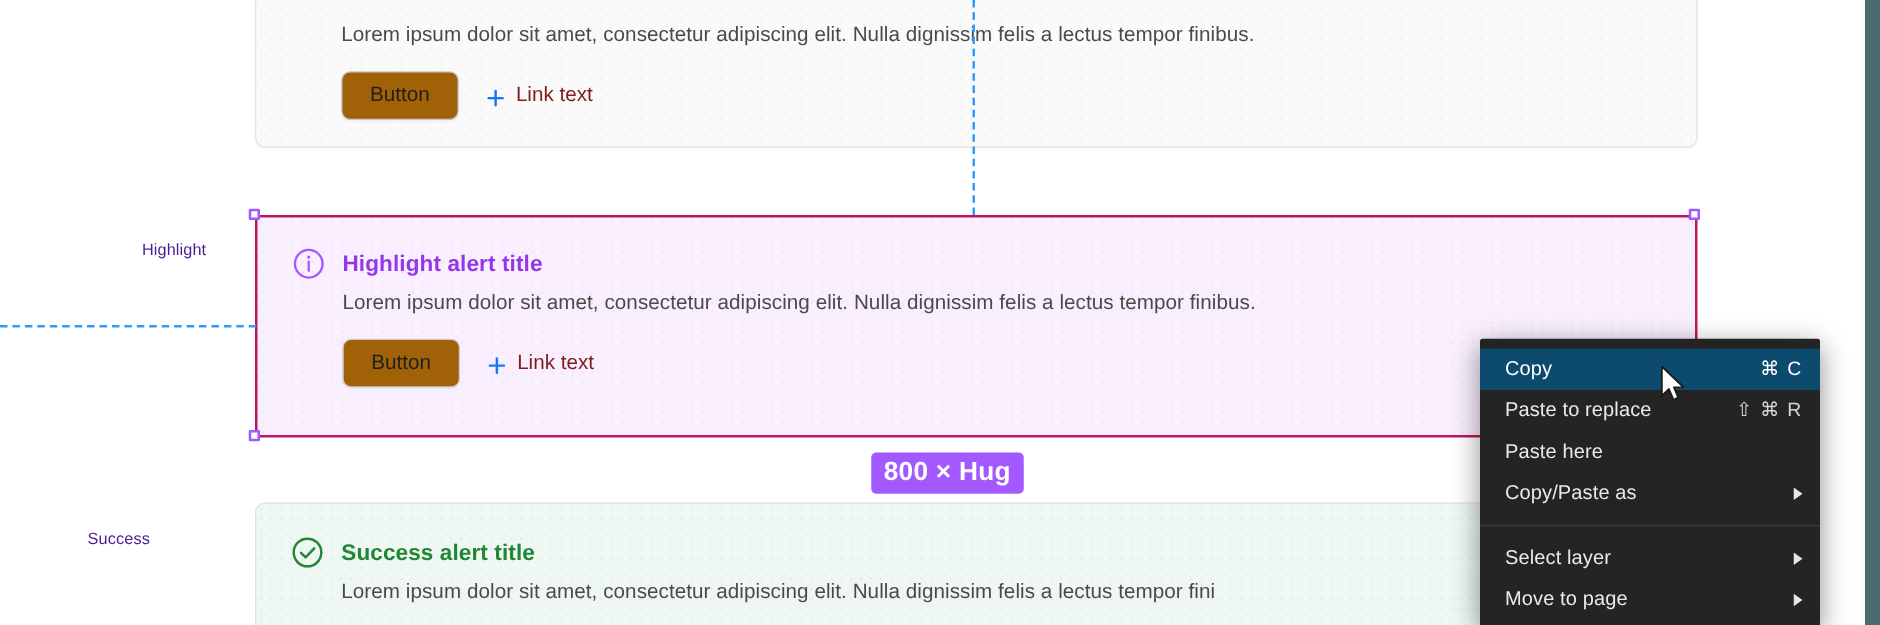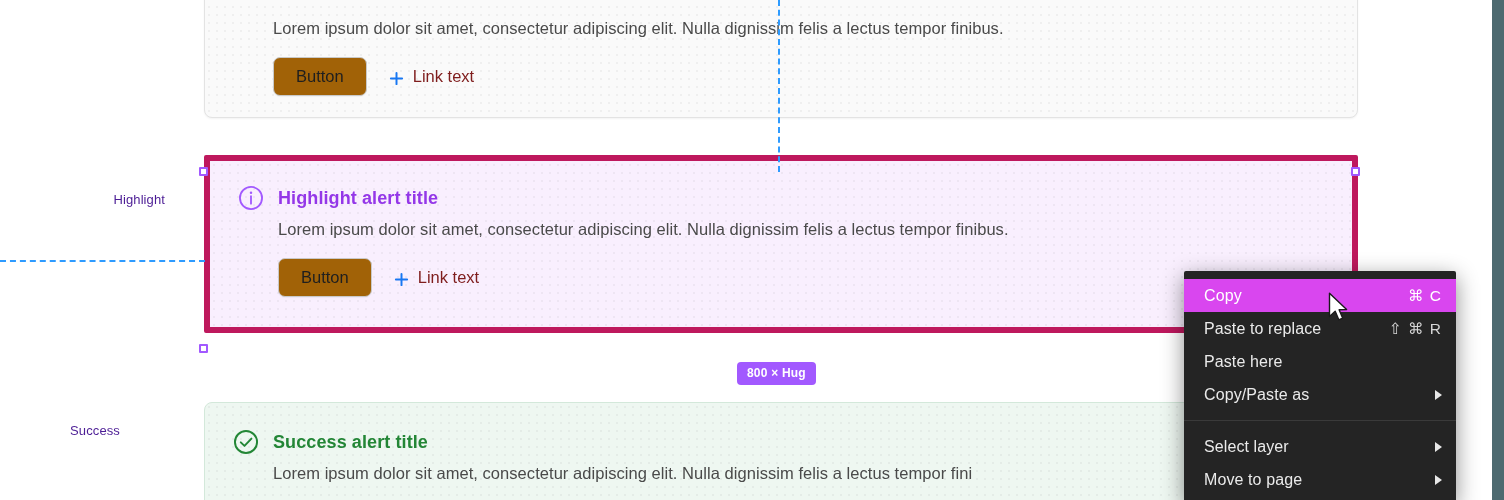--- a/index.html
+++ b/index.html
@@ -124,25 +124,25 @@
     background: #fafafa;
     border: 1px solid #e3e3e3;
     border-radius: 8px;
     box-shadow: 0 1px 2px rgba(0,0,0,0.05);
   }
   #card-top .dots { border-radius: 8px; }
 
   
   #card-highlight {
     left: 204px;
-    top: 155px;
+    top: 172px;
     width: 1154px;
     height: 178px;
     background: #f9effe;
-    border: 6px solid #be185d;
+    border: 2px solid #be185d;
     border-radius: 2px;
   }
   #card-highlight .alert-title { color: #9437e8; }
 
   
   #card-success {
     left: 204px;
     top: 402px;
     width: 1154px;
     height: 180px;
@@ -173,25 +173,25 @@
     border-radius: 1px;
   }
   .handle.tl { left: 199px;  top: 167px; }
   .handle.tr { left: 1351px; top: 167px; }
   .handle.bl { left: 199px;  top: 344px; }
   .handle.br { left: 1351px; top: 344px; }
 
   
   .size-badge {
     position: absolute;
-    left: 737px;
+    left: 697px;
     top: 362px;
     background: #a259ff;
     color: #ffffff;
-    font-size: 12px;
+    font-size: 21px;
     font-weight: bold;
     padding: 4px 10px 5px 10px;
     border-radius: 4px;
     letter-spacing: .2px;
     white-space: nowrap;
   }
 
   
   .guide-v {
     position: absolute;
@@ -228,21 +228,21 @@
     align-items: center;
     height: 33px;
     padding: 0 14px 0 20px;
     color: #eaeaea;
     font-size: 16px;
     letter-spacing: .1px;
     white-space: nowrap;
     cursor: default;
   }
   .ctx-item.selected {
-    background: #d946ef;
+    background: #0c4a6e;
     color: #ffffff;
   }
   .ctx-label { flex: 1 1 auto; }
   .ctx-shortcut {
     color: #d6d6d6;
     font-size: 15.5px;
     letter-spacing: 1px;
   }
   .ctx-item.selected .ctx-shortcut { color: #ffffff; }
   .ctx-arrow {

